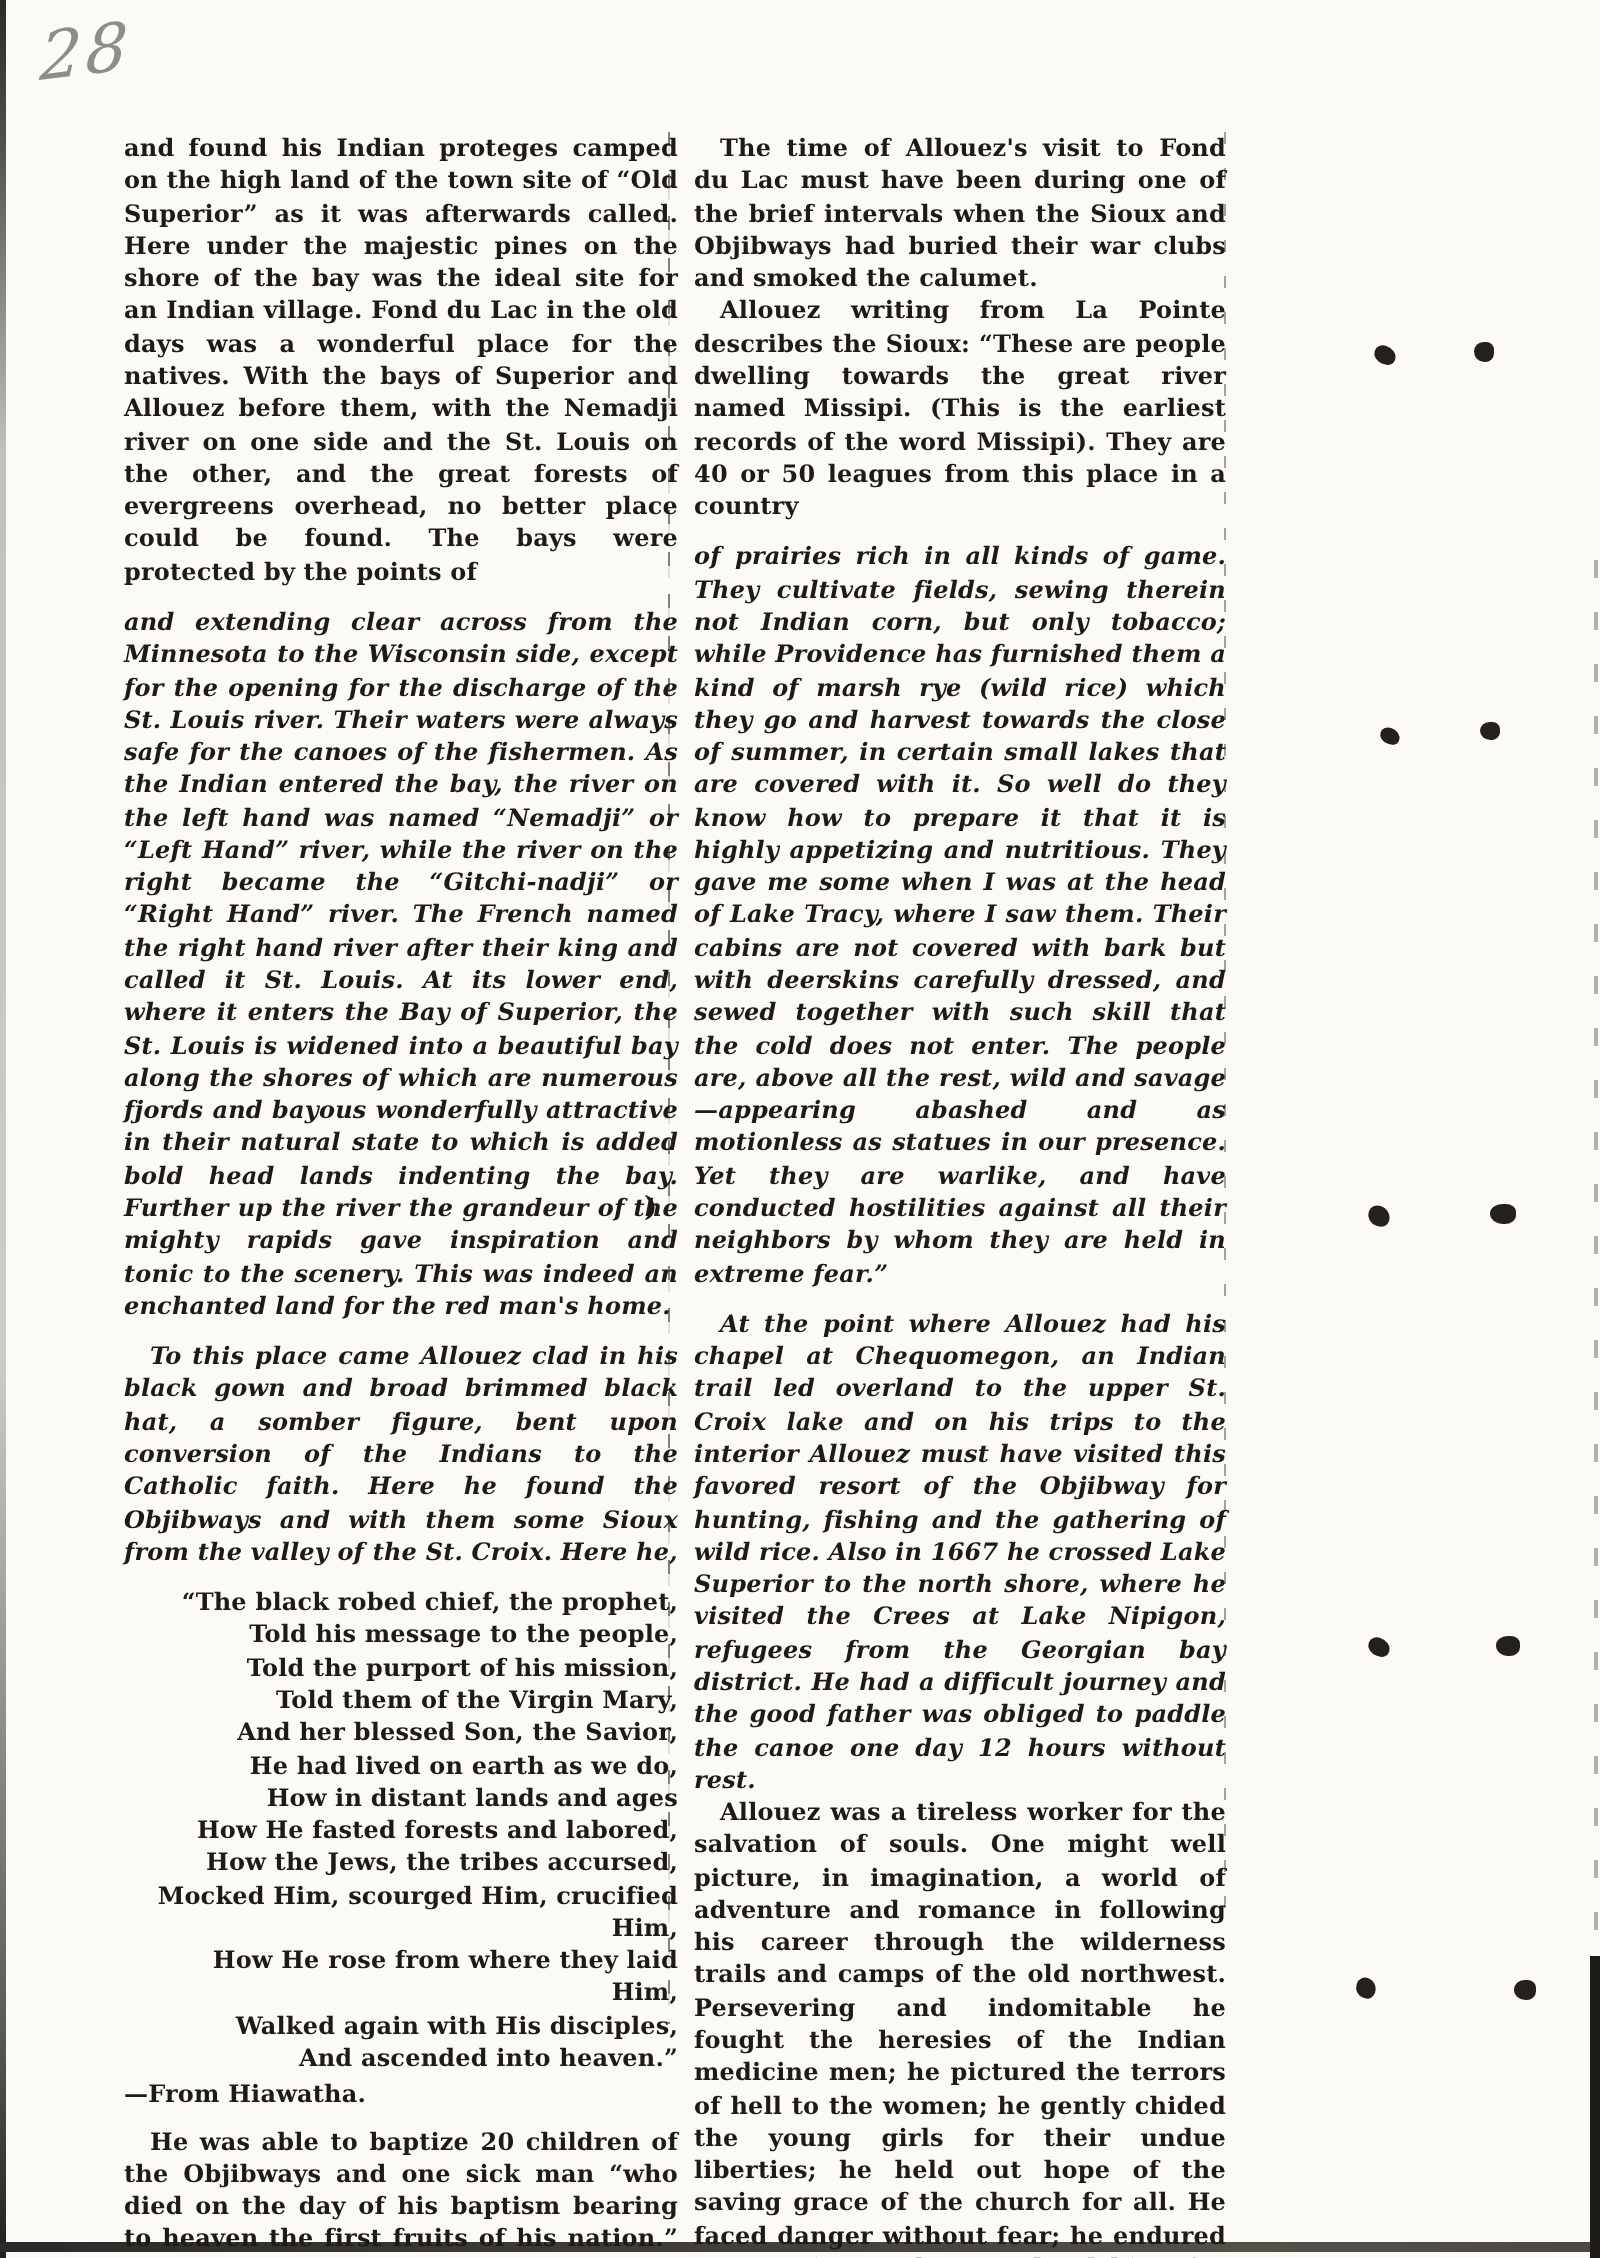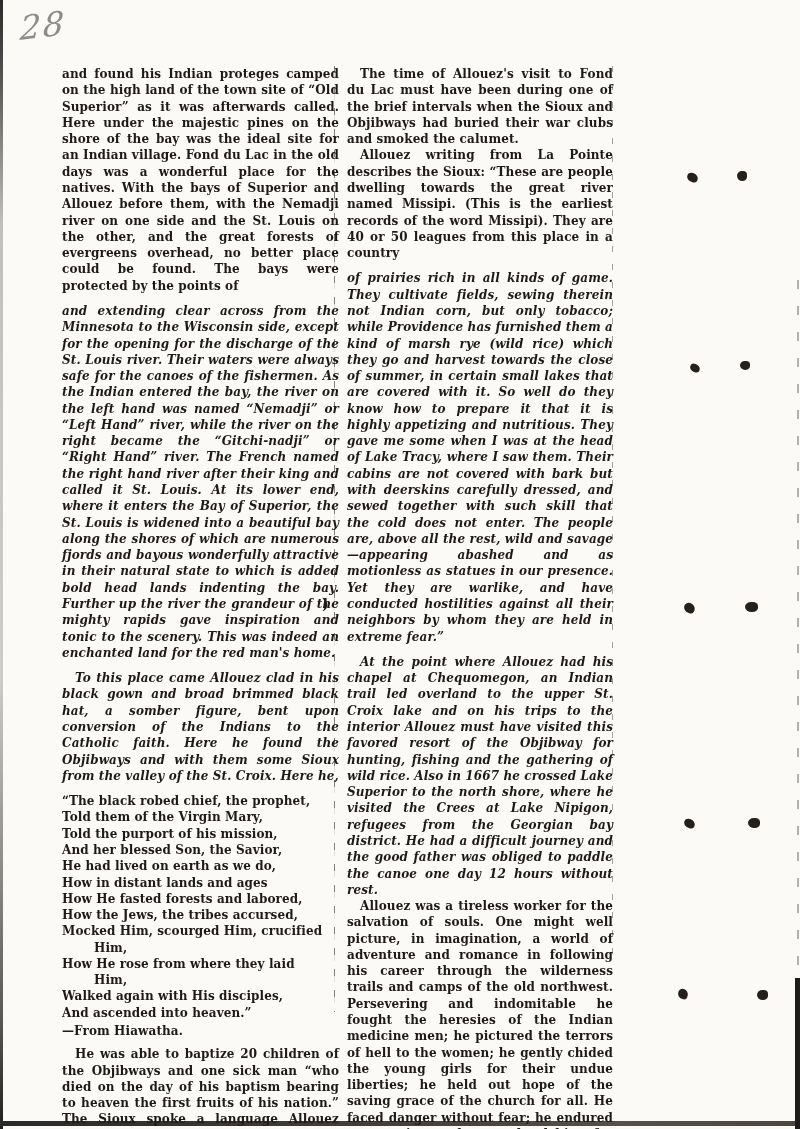--- a/index.html
+++ b/index.html
@@ -47,21 +47,21 @@
     font-size:12px;font-weight:700;
     line-height:16.28px;
     letter-spacing:.1px;
   }
   .col-left{left:62px;width:277px;}
   .col-right{left:347px;width:266px;}
   .para{margin:0;text-align:justify;}
   .para.indent{text-indent:13px;}
   .para.gap{margin-top:9px;font-style:italic;}
   .verse{margin:9px 0 2px 0;}
-  .verse-line{white-space:nowrap;}
+  .verse-line{white-space:nowrap;text-align:right;}
   .verse-line.hang{padding-left:32px;}
   .attribution{padding-right:18px;margin:2px 0 7px 0;}
   
   .rule{position:absolute;width:1px;}
   .rule-mid{
     left:334px;top:66px;height:946px;
     background:repeating-linear-gradient(to bottom,
       rgba(30,28,25,.55) 0 7px, rgba(30,28,25,.12) 7px 13px, transparent 13px 21px);
   }
   .rule-right{
@@ -90,22 +90,23 @@
   <div class="edge edge-right-faint"></div>
 
   <div class="handwritten">28</div>
 
   <div class="col col-left">
       <p class="para">and found his Indian proteges camped on the high land of the town site of “Old Superior” as it was afterwards called. Here under the majestic pines on the shore of the bay was the ideal site for an Indian village. Fond du Lac in the old days was a wonderful place for the natives. With the bays of Superior and Allouez before them, with the Nemadji river on one side and the St. Louis on the other, and the great forests of evergreens overhead, no better place could be found. The bays were protected by the points of</p>
       <p class="para gap">and extending clear across from the Minnesota to the Wisconsin side, except for the opening for the discharge of the St. Louis river. Their waters were always safe for the canoes of the fishermen. As the Indian entered the bay, the river on the left hand was named “Nemadji” or “Left Hand” river, while the river on the right became the “Gitchi-nadji” or “Right Hand” river. The French named the right hand river after their king and called it St. Louis. At its lower end, where it enters the Bay of Superior, the St. Louis is widened into a beautiful bay along the shores of which are numerous fjords and bayous wonderfully attractive in their natural state to which is added bold head lands indenting the bay. Further up the river the grandeur of the mighty rapids gave inspiration and tonic to the scenery. This was indeed an enchanted land for the red man's home.</p>
       <p class="para indent gap">To this place came Allouez clad in his black gown and broad brimmed black hat, a somber figure, bent upon conversion of the Indians to the Catholic faith. Here he found the Objibways and with them some Sioux from the valley of the St. Croix. Here he,</p>
       <div class="verse">
         <div class="verse-line">“The black robed chief, the prophet,</div>
+        <div class="verse-line">Told his message to the people,</div>
+        <div class="verse-line">Told the purport of his mission,</div>
         <div class="verse-line">Told them of the Virgin Mary,</div>
-        <div class="verse-line">Told the purport of his mission,</div>
         <div class="verse-line">And her blessed Son, the Savior,</div>
         <div class="verse-line">He had lived on earth as we do,</div>
         <div class="verse-line">How in distant lands and ages</div>
         <div class="verse-line">How He fasted forests and labored,</div>
         <div class="verse-line">How the Jews, the tribes accursed,</div>
         <div class="verse-line">Mocked Him, scourged Him, crucified</div>
         <div class="verse-line hang">Him,</div>
         <div class="verse-line">How He rose from where they laid</div>
         <div class="verse-line hang">Him,</div>
         <div class="verse-line">Walked again with His disciples,</div>

